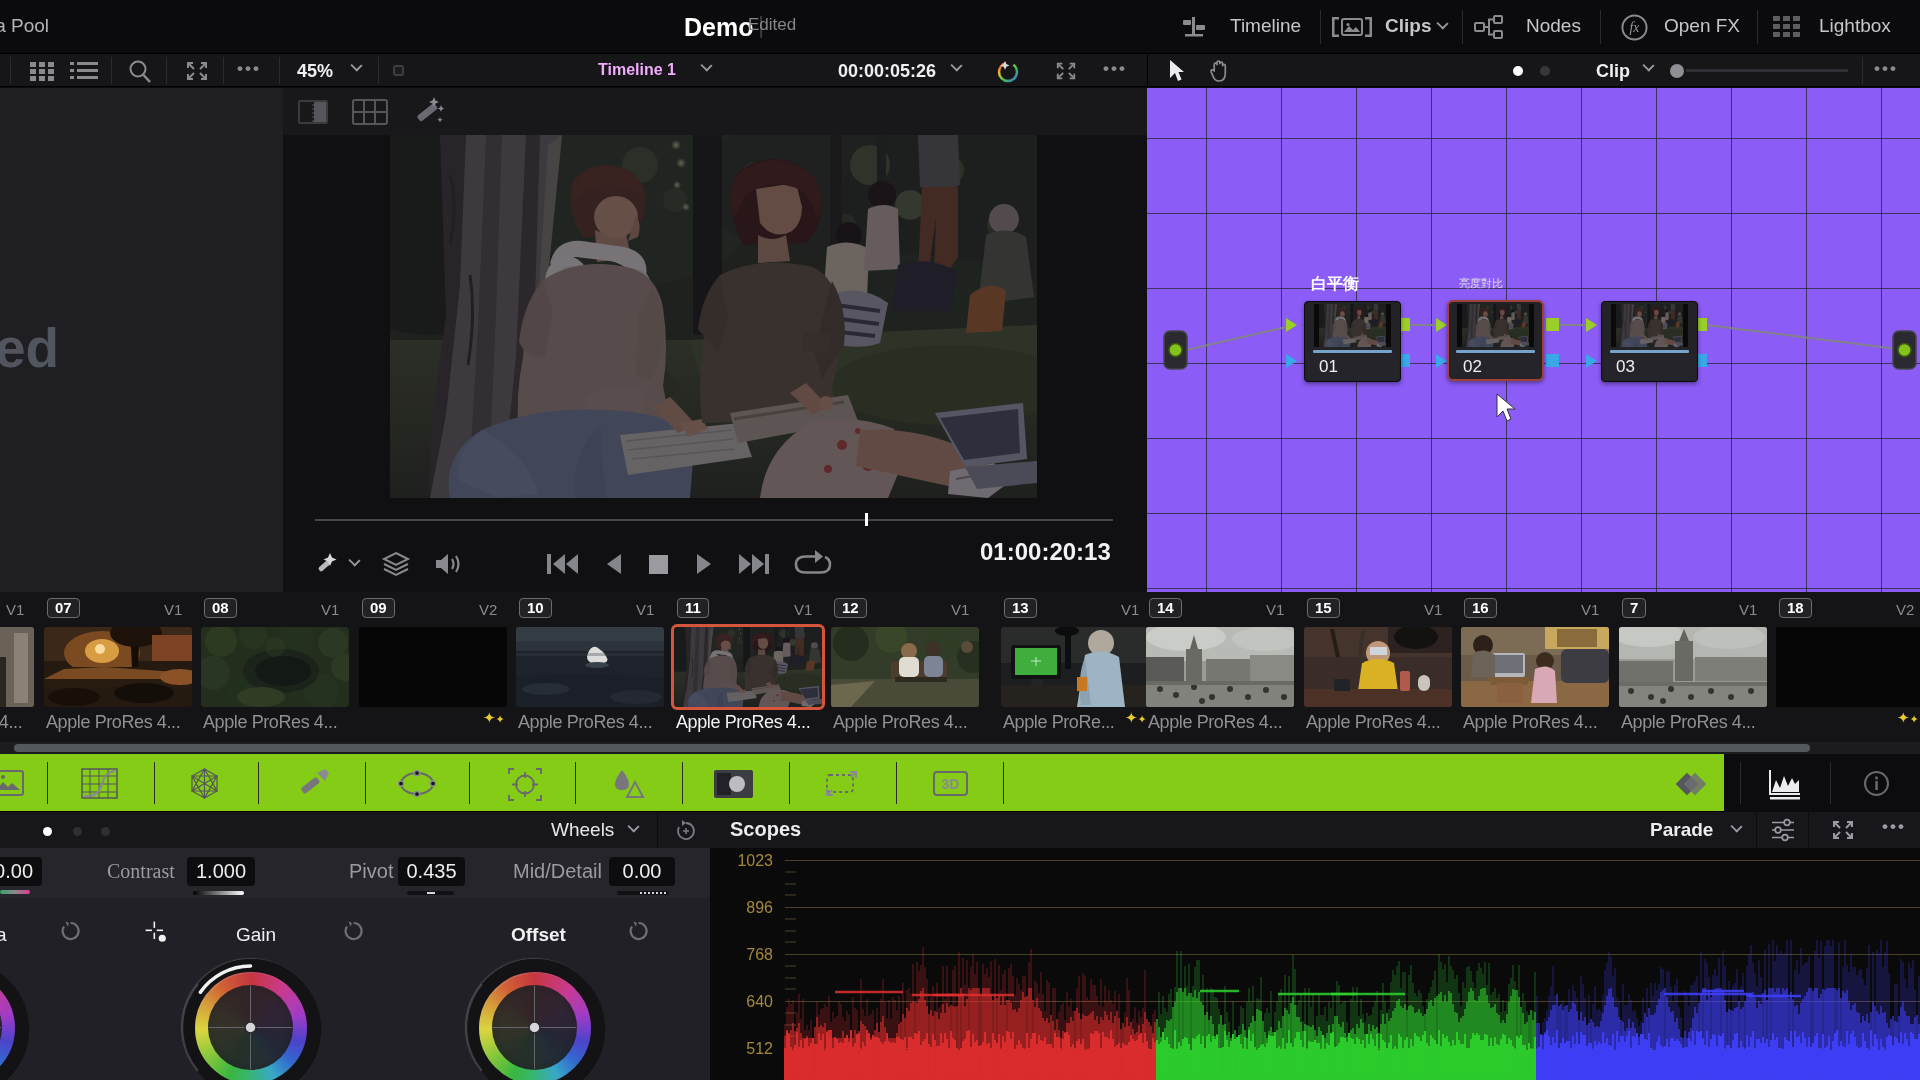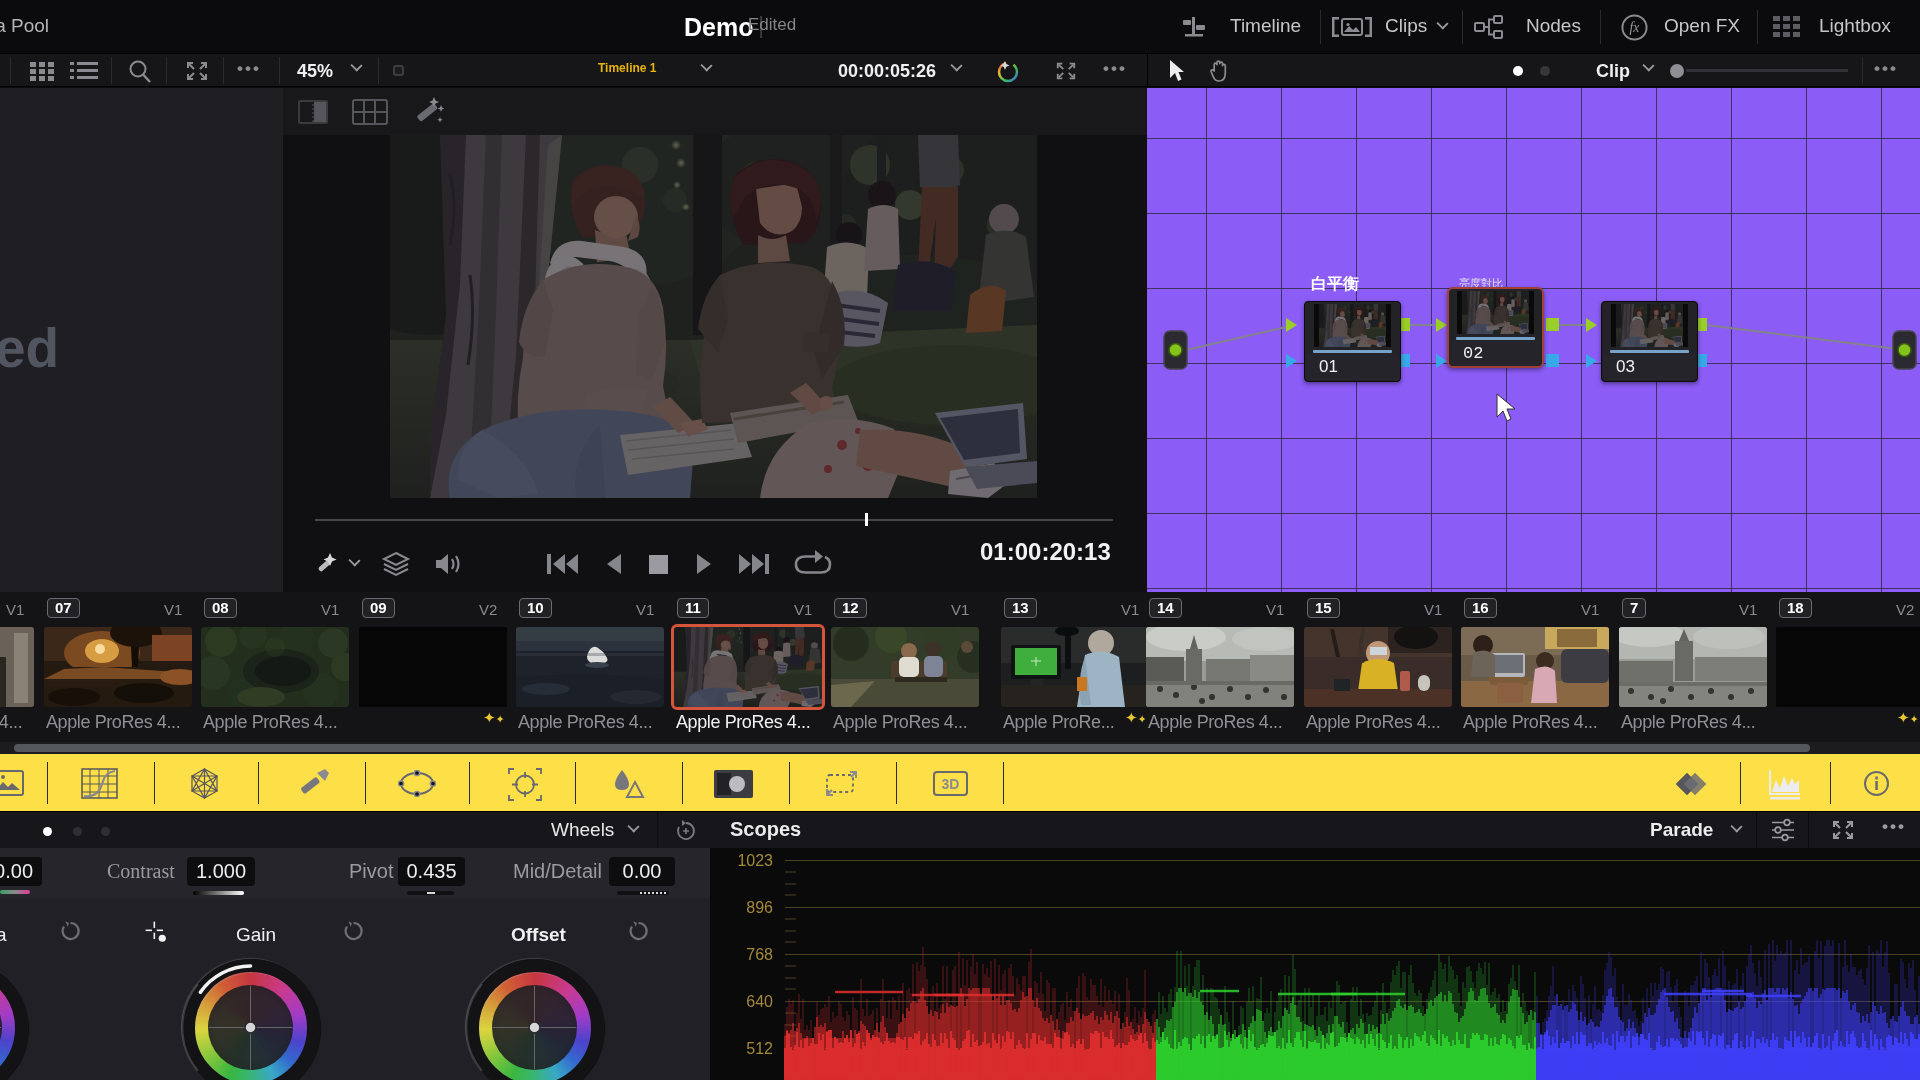--- a/index.html
+++ b/index.html
@@ -194,21 +194,21 @@
     <div class="sep abs" style="left:1320px;top:10px;height:34px;"></div>
     <svg class="abs" style="left:1332px;top:16px;" width="40" height="22" viewBox="0 0 40 22">
         <g fill="#8a8a90">
           <path d="M0,1 h7 v2.5 h-4.5 v15 h4.5 v2.5 h-7Z"></path>
           <path d="M40,1 h-7 v2.5 h4.5 v15 h-4.5 v2.5 h7Z"></path>
           <rect x="10" y="3" width="20" height="16" rx="2" fill="none" stroke="#8a8a90" stroke-width="2"></rect>
           <path d="M12,16 l5,-6 4,4 3,-3 4,5Z"></path>
           <circle cx="16" cy="8.5" r="1.6"></circle>
         </g>
       </svg>
-    <span class="abs" style="left:1385px;top:15px;">Clips</span>
+    <span class="abs" style="left:1385px;top:15px;font-weight:bold;">Clips</span>
       <span class="chev abs" style="left:1438px;top:23px;"></span>
     <div class="sep abs" style="left:1462px;top:10px;height:34px;"></div>
     <svg class="abs" style="left:1473px;top:14px;" width="32" height="26" viewBox="0 0 32 26">
         <g fill="none" stroke="#8a8a90" stroke-width="2">
           <rect x="2" y="9" width="9" height="8" rx="1"></rect>
           <rect x="21" y="2" width="8" height="7" rx="1"></rect>
           <rect x="21" y="17" width="8" height="7" rx="1"></rect>
           <path d="M11,13 H16 M16,13 V5.5 H21 M16,13 V20.5 H21"></path>
         </g>
       </svg>
@@ -277,21 +277,21 @@
         <path d="M3,3 L9,3 L3,9Z M21,3 L21,9 L15,3Z M21,19 L15,19 L21,13Z M3,19 L3,13 L9,19Z" fill-opacity="0"></path>
       </g>
   </svg>
   <div class="sep abs" style="left:223px;top:3px;height:27px;"></div>
   <div class="abs" style="left:237px;top:5px;color:#8a8a90;font-size:17px;letter-spacing:2px;font-weight:bold;">•••</div>
   <div class="sep abs" style="left:279px;top:3px;height:27px;"></div>
   <div class="abs" style="left:297px;top:7px;font-size:18px;font-weight:bold;color:#f0f0f2;">45%</div>
   <span class="chev abs" style="left:352px;top:11px;"></span>
   <div class="sep abs" style="left:378px;top:3px;height:27px;"></div>
   <div class="abs" style="left:393px;top:11px;width:11px;height:11px;border:2px solid #3c3c42;border-radius:3px;background:#1c1c20;"></div>
-  <div class="abs" style="left:598px;top:7px;font-size:12px;font-weight:bold;color:#eab308;">Timeline 1</div>
+  <div class="abs" style="left:598px;top:7px;font-size:16px;font-weight:bold;color:#f0abfc;">Timeline 1</div>
   <span class="chev abs" style="left:702px;top:11px;"></span>
   <div class="abs" style="left:838px;top:7px;font-size:18px;font-weight:bold;color:#f0f0f2;">00:00:05:26</div>
   <span class="chev abs" style="left:952px;top:11px;"></span>
   <svg class="abs" style="left:995px;top:5px;" width="25" height="25" viewBox="0 0 25 25">
     <defs>
         <linearGradient id="rainb" x1="0" y1="0" x2="1" y2="1">
       <stop offset="0" stop-color="#e84040"></stop>
           <stop offset="0.3" stop-color="#e8c22e"></stop>
           <stop offset="0.6" stop-color="#3ec44e"></stop>
           <stop offset="1" stop-color="#3e6ee8"></stop>
@@ -456,21 +456,21 @@
           <g transform="translate(5,0)">
             <svg width="67" height="43" viewBox="0 0 647 363" preserveAspectRatio="none">
               <use href="#park"></use>
             </svg>
           </g>
         </svg>
       </div>
     <div class="nline"></div>
     <div class="nnum">01</div>
   </div>
-  <div class="node sel abs" style="left:301px;top:200px;font-family:Liberation Mono, monospace;">
+  <div class="node sel abs" style="left:301px;top:213px;">
     <div class="nthumb">
         <svg width="77" height="43" viewBox="0 0 77 43">
           <rect width="77" height="43" fill="#0a0a0a"></rect>
           <g transform="translate(5,0)">
             <svg width="67" height="43" viewBox="0 0 647 363" preserveAspectRatio="none">
               <use href="#park"></use>
             </svg>
           </g>
         </svg>
       </div>
@@ -766,21 +766,21 @@
         </svg>
       </div>
     <span class="spark" style="left:121px;">✦<span style="font-size:11px;">✦</span></span>
   </div>
 </div>
 
 <div class="abs" style="left:0;top:742px;width:1920px;height:12px;background:#1c1c1f;">
   <div class="abs" style="left:14px;top:2px;width:1796px;height:8px;background:#53585c;border-radius:4px;"></div>
 </div>
 
-<div class="abs" id="btoolbar" style="left:0;top:754px;width:1920px;height:58px;background:#fde047;border-bottom:1px solid #000;">
+<div class="abs" id="btoolbar" style="left:0;top:754px;width:1724px;height:58px;background:#84cc16;border-bottom:1px solid #000;">
   <svg class="abs" style="left:-8px;top:16px;" width="32" height="26" viewBox="0 0 32 26">
     <rect x="1" y="1" width="30" height="24" rx="2" fill="none" stroke="#68686e" stroke-width="2"></rect>
     <path d="M4,20 l7,-8 5,5 4,-4 8,7Z" fill="#68686e"></path>
       <circle cx="11" cy="7" r="2" fill="#68686e"></circle>
   </svg>
   <div class="sep abs" style="left:47px;top:8px;height:42px;"></div>
   <svg class="abs" style="left:81px;top:14px;" width="37" height="31" viewBox="0 0 37 31">
     <g stroke="#55555c" stroke-width="1">
         <path d="M1,8 H36 M1,16 H36 M1,24 H36 M9,1 V30 M18,1 V30 M27,1 V30"></path>
       </g>

